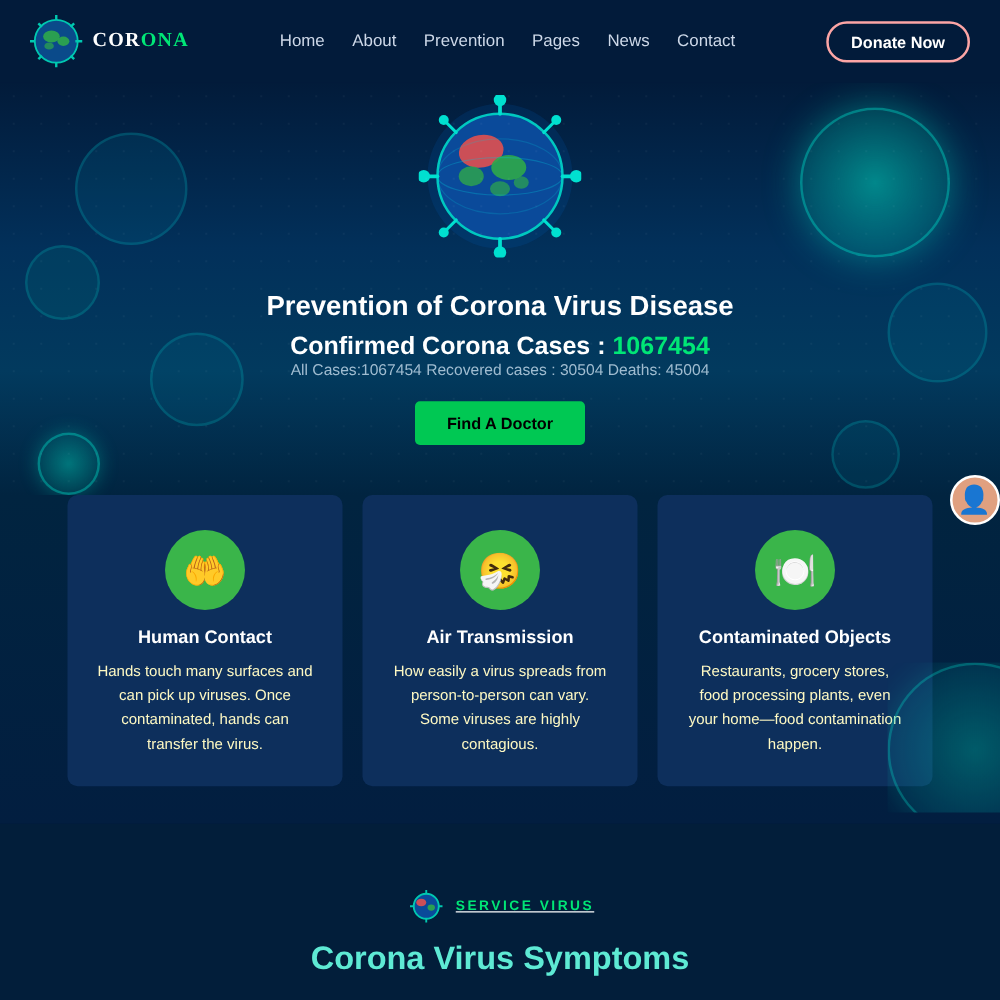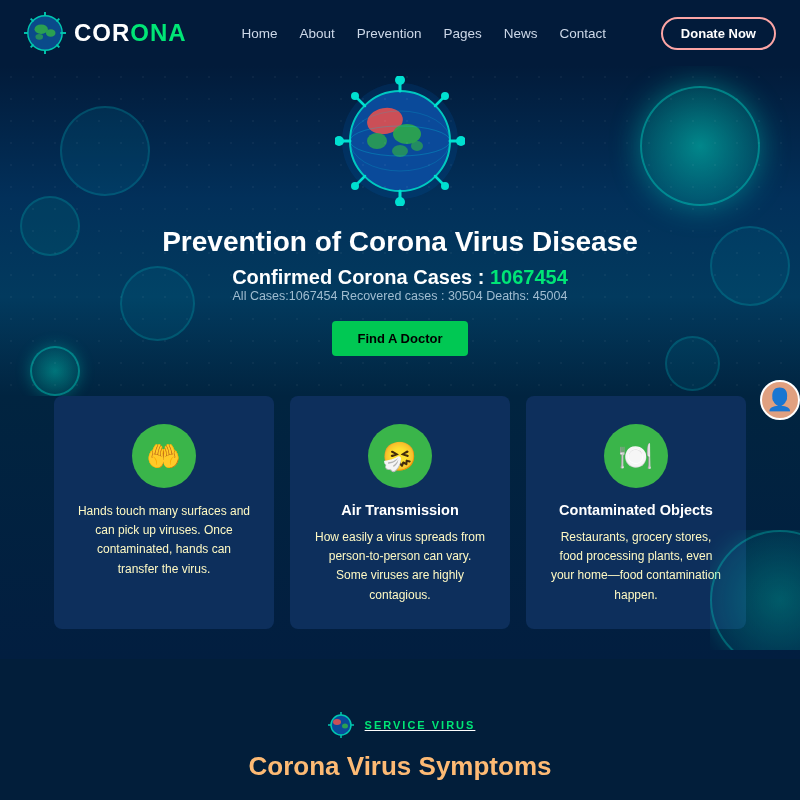--- a/index.html
+++ b/index.html
@@ -24,23 +24,24 @@
     .logo-area {
       display: flex;
       align-items: center;
       gap: 8px;
     }
     .logo-icon {
       width: 42px;
       height: 42px;
     }
     .logo-text {
-      font-size: 24px;
+      font-size: 16px;
       font-weight: 800;
       letter-spacing: 1px;
+      font-family: Liberation Serif, serif;
     }
     .logo-text .cor { color: #fff; }
     .logo-text .ona { color: #00e676; }
     .nav-links {
       display: flex;
       align-items: center;
       gap: 22px;
       list-style: none;
     }
     .nav-links a {
@@ -103,21 +104,21 @@
       height: 130px;
     }
 
     .hero-text {
       position: relative;
       text-align: center;
       z-index: 5;
       margin-top: 140px;
     }
     .hero-title {
-      font-size: 28px;
+      font-size: 22px;
       font-weight: 700;
       color: #fff;
       margin-bottom: 8px;
     }
     .hero-subtitle {
       font-size: 20px;
       font-weight: 700;
       color: #fff;
       margin-bottom: 0;
     }
@@ -199,21 +200,21 @@
     .service-text {
       font-size: 11px;
       font-weight: 700;
       color: #00e676;
       letter-spacing: 2px;
       text-transform: uppercase;
     }
     .symptoms-title {
       font-size: 26px;
       font-weight: 700;
-      color: #fdba74;
+      color: #5eead4;
       margin-bottom: 14px;
     }
     .symptoms-desc {
       font-size: 12.5px;
       color: #7a9cc0;
       max-width: 500px;
       margin: 0 auto 30px;
       line-height: 1.7;
     }
 
@@ -339,20 +340,21 @@
     </div>
     <div class="hero-stats">All Cases:1067454   Recovered cases : 30504   Deaths: 45004</div>
     <button class="find-btn">Find A Doctor</button>
   </div>
 </section>
 
 <section class="cards-section">
   <div class="cards-row">
     <div class="card">
       <div class="card-icon">🤲</div>
+      <div class="card-title">Human Contact</div>
       <div class="card-desc">Hands touch many surfaces and can pick up viruses. Once contaminated, hands can transfer the virus.</div>
     </div>
     <div class="card">
       <div class="card-icon">🤧</div>
       <div class="card-title">Air Transmission</div>
       <div class="card-desc">How easily a virus spreads from person-to-person can vary. Some viruses are highly contagious.</div>
     </div>
     <div class="card">
       <div class="card-icon">🍽️</div>
       <div class="card-title">Contaminated Objects</div>

